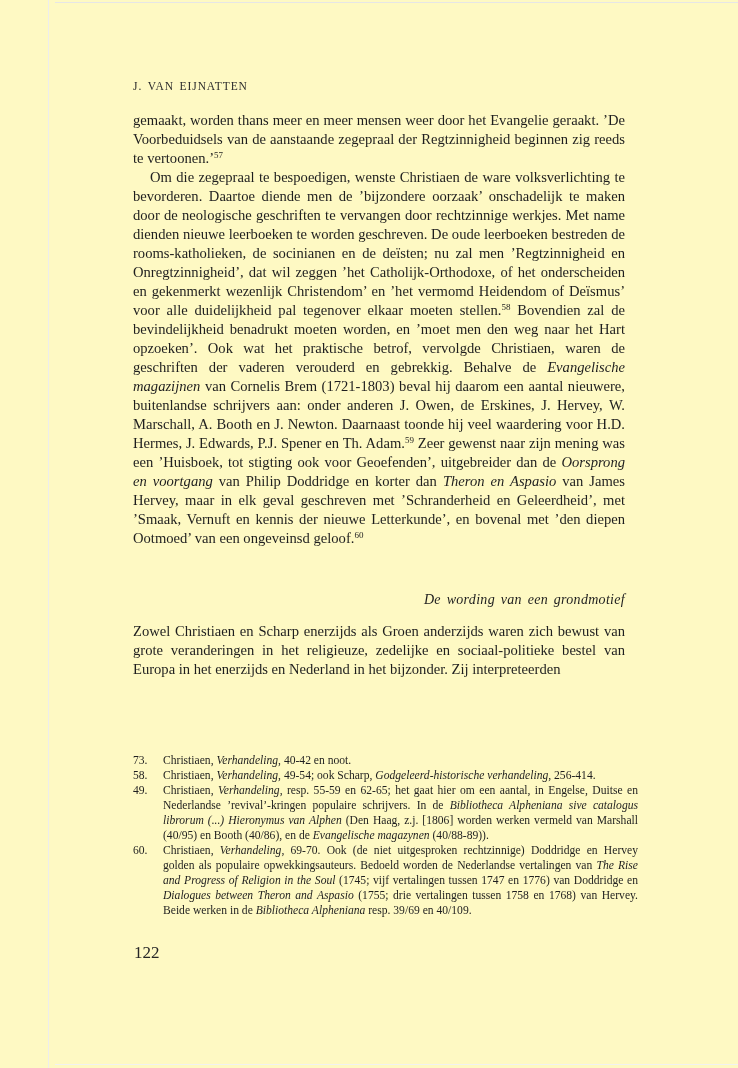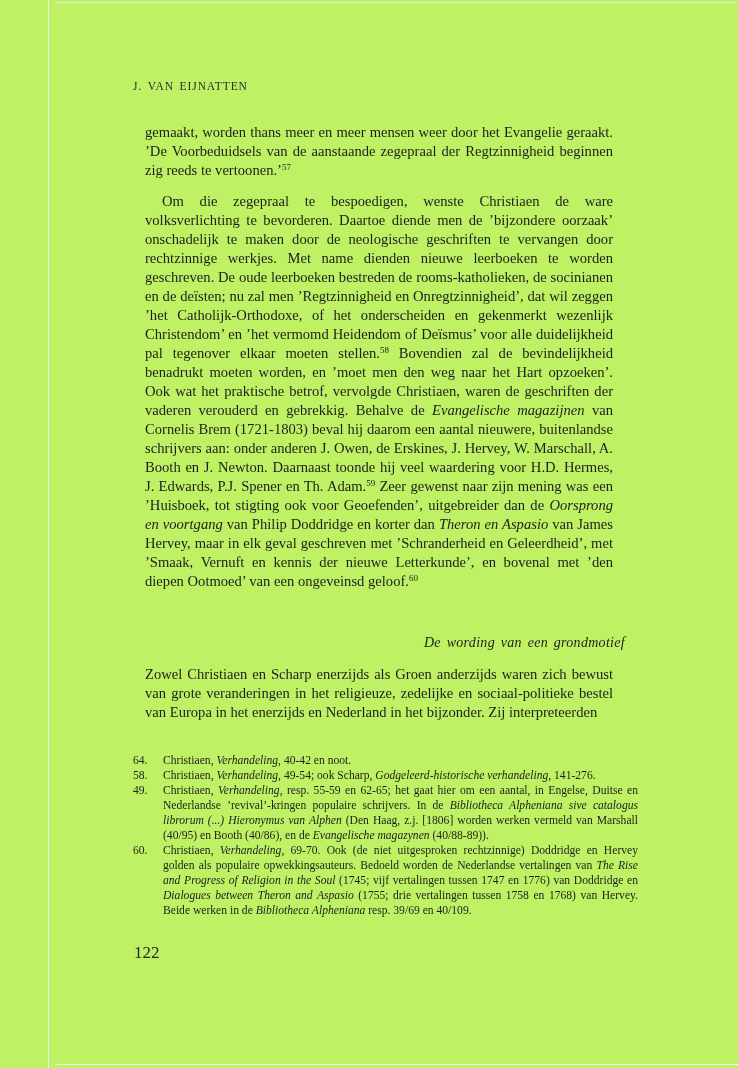--- a/index.html
+++ b/index.html
@@ -1,21 +1,21 @@
 <!DOCTYPE html>
 <html><head>
 <meta charset="utf-8">
 <style>
   html, body { margin: 0; padding: 0; }
   body { background: #ffffff; }
   .page {
     position: relative;
     width: 738px;
     height: 1068px;
-    background: #bef264;
+    background: #fef9c3;
     font-family: "Liberation Serif", "DejaVu Serif", serif;
     color: #1e1e1e;
     overflow: hidden;
   }
   
   .edge-top {
     position: absolute; left: 55px; right: 0; top: 2px;
     height: 1px; background: #e6e6e6;
   }
   .edge-left {
@@ -29,21 +29,21 @@
   .running-header {
     position: absolute; left: 133px; top: 80px;
     font-size: 11.5px; letter-spacing: 0.9px; word-spacing: 2px;
     color: #2c2c2c;
   }
   .body-text {
     position: absolute; left: 133px; top: 111px; width: 492px;
     font-size: 14.6px; line-height: 19px;
     text-align: justify;
   }
-  .body-text p { margin: 12px; font-family: Liberation Serif, serif; }
+  .body-text p { margin: 0; font-family: Liberation Serif, serif; }
   .body-text p.indent { text-indent: 17px; }
   .section-heading {
     margin: 42px 0 13px 0;
     font-size: 14px; font-weight: normal; font-style: italic;
     line-height: 19px; letter-spacing: 0.3px; word-spacing: 2px;
     text-align: right;
   }
   sup {
     font-size: 9px; line-height: 0;
     vertical-align: baseline; position: relative; top: -5px;
@@ -78,26 +78,26 @@
 
   <div class="body-text">
     <p><span>gemaakt, worden thans meer en meer mensen weer door het Evangelie geraakt. ’De Voorbeduidsels van de aanstaande zegepraal der Regtzinnigheid beginnen zig reeds te vertoonen.’</span><sup>57</sup></p>
     <p class="indent"><span>Om die zegepraal te bespoedigen, wenste Christiaen de ware volksverlichting te bevorderen. Daartoe diende men de ’bijzondere oorzaak’ onschadelijk te maken door de neologische geschriften te vervangen door rechtzinnige werkjes. Met name dienden nieuwe leerboeken te worden geschreven. De oude leerboeken bestreden de rooms-katholieken, de socinianen en de deïsten; nu zal men ’Regtzinnigheid en Onregtzinnigheid’, dat wil zeggen ’het Catholijk-Orthodoxe, of het onderscheiden en gekenmerkt wezenlijk Christendom’ en ’het vermomd Heidendom of Deïsmus’ voor alle duidelijkheid pal tegenover elkaar moeten stellen.</span><sup>58</sup><span> Bovendien zal de bevindelijkheid benadrukt moeten worden, en ’moet men den weg naar het Hart opzoeken’. Ook wat het praktische betrof, vervolgde Christiaen, waren de geschriften der vaderen verouderd en gebrekkig. Behalve de </span><em>Evangelische magazijnen</em><span> van Cornelis Brem (1721-1803) beval hij daarom een aantal nieuwere, buitenlandse schrijvers aan: onder anderen J. Owen, de Erskines, J. Hervey, W. Marschall, A. Booth en J. Newton. Daarnaast toonde hij veel waardering voor H.D. Hermes, J. Edwards, P.J. Spener en Th. Adam.</span><sup>59</sup><span> Zeer gewenst naar zijn mening was een ’Huisboek, tot stigting ook voor Geoefenden’, uitgebreider dan de </span><em>Oorsprong en voortgang</em><span> van Philip Doddridge en korter dan </span><em>Theron en Aspasio</em><span> van James Hervey, maar in elk geval geschreven met ’Schranderheid en Geleerdheid’, met ’Smaak, Vernuft en kennis der nieuwe Letterkunde’, en bovenal met ’den diepen Ootmoed’ van een ongeveinsd geloof.</span><sup>60</sup></p>
     <h2 class="section-heading">De wording van een grondmotief</h2>
     <p><span>Zowel Christiaen en Scharp enerzijds als Groen anderzijds waren zich bewust van grote veranderingen in het religieuze, zedelijke en sociaal-politieke bestel van Europa in het enerzijds en Nederland in het bijzonder. Zij interpreteerden</span></p>
   </div>
 
   <div class="footnotes">
     <div class="footnote">
-      <span class="footnote-num">64.</span>
+      <span class="footnote-num">73.</span>
       <span><span>Christiaen, </span><em>Verhandeling</em><span>, 40-42 en noot.</span></span>
     </div>
     <div class="footnote">
       <span class="footnote-num">58.</span>
-      <span><span>Christiaen, </span><em>Verhandeling</em><span>, 49-54; ook Scharp, </span><em>Godgeleerd-historische verhandeling</em><span>, 141-276.</span></span>
+      <span><span>Christiaen, </span><em>Verhandeling</em><span>, 49-54; ook Scharp, </span><em>Godgeleerd-historische verhandeling</em><span>, 256-414.</span></span>
     </div>
     <div class="footnote">
       <span class="footnote-num">49.</span>
       <span><span>Christiaen, </span><em>Verhandeling</em><span>, resp. 55-59 en 62-65; het gaat hier om een aantal, in Engelse, Duitse en Nederlandse ’revival’-kringen populaire schrijvers. In de </span><em>Bibliotheca Alpheniana sive catalogus librorum (...) Hieronymus van Alphen</em><span> (Den Haag, z.j. [1806] worden werken vermeld van Marshall (40/95) en Booth (40/86), en de </span><em>Evangelische magazynen</em><span> (40/88-89)).</span></span>
     </div>
     <div class="footnote">
       <span class="footnote-num">60.</span>
       <span><span>Christiaen, </span><em>Verhandeling</em><span>, 69-70. Ook (de niet uitgesproken rechtzinnige) Doddridge en Hervey golden als populaire opwekkingsauteurs. Bedoeld worden de Nederlandse vertalingen van </span><em>The Rise and Progress of Religion in the Soul</em><span> (1745; vijf vertalingen tussen 1747 en 1776) van Doddridge en </span><em>Dialogues between Theron and Aspasio</em><span> (1755; drie vertalingen tussen 1758 en 1768) van Hervey. Beide werken in de </span><em>Bibliotheca Alpheniana</em><span> resp. 39/69 en 40/109.</span></span>
     </div>
   </div>

